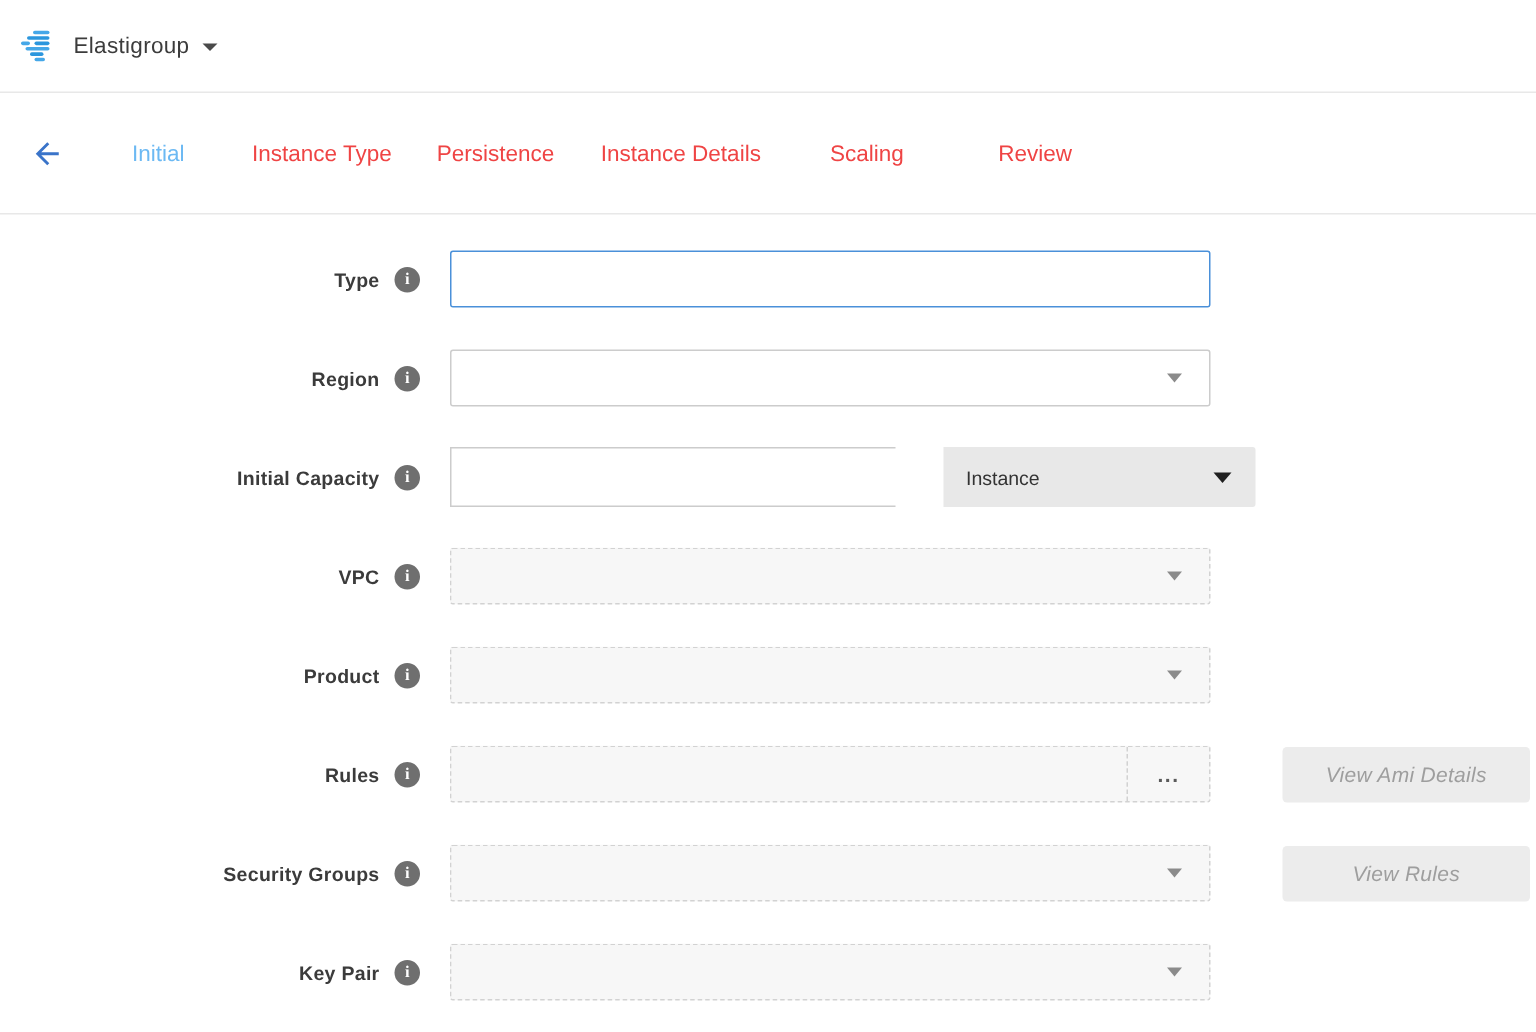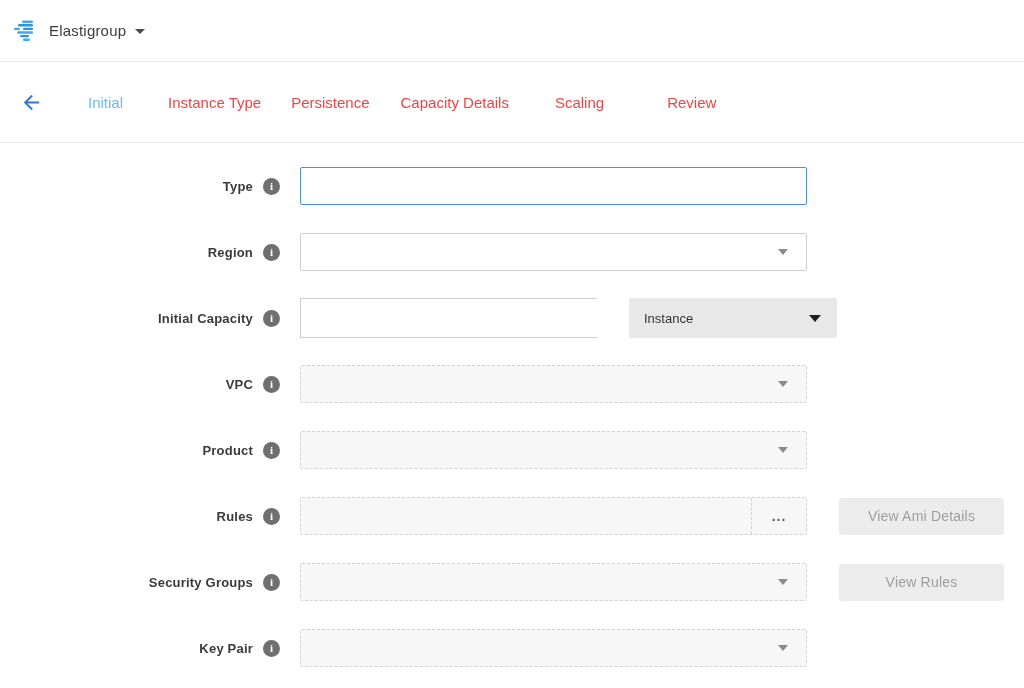--- a/index.html
+++ b/index.html
@@ -110,25 +110,26 @@
     border: 1px dashed #d2d2d2; border-radius: 2px; background: #f7f7f7;
   }
   .image-input-area { flex: 1; }
   .browse-cell {
     width: 55px; border-left: 1px dashed #d2d2d2;
     display: flex; align-items: center; justify-content: center;
     font-size: 14px; color: #5a5a5a; letter-spacing: 1px; font-weight: bold;
   }
 
   .grey-btn {
-    width: 165px; height: 37px;
+    margin-left: 16px; width: 165px; height: 37px;
     background: #ececec; border: none; border-radius: 3px;
     color: #9e9e9e; font-size: 14px;
     font-family: "Liberation Sans", sans-serif;
     letter-spacing: .2px;
+    font-style: italic;
   }
 </style>
 </head>
 <body>
 
 <header class="topbar">
   <span class="logo">
     <svg viewBox="0 0 26 22" width="26" height="22">
       <g fill="#45a7e8">
         <rect x="8" y="0.5" width="11" height="2.4" rx="1.2"></rect>
@@ -148,21 +149,21 @@
 <nav class="tabbar">
   <span class="back-btn">
     <svg viewBox="0 0 24 24" width="23" height="23">
       <path d="M20 11H7.83l5.59-5.59L12 4l-8 8 8 8 1.41-1.41L7.83 13H20v-2z" fill="#3a74c9"></path>
     </svg>
   </span>
   <div class="tabs">
     <span class="tab active tab-general">Initial</span>
     <span class="tab tab-instance-type">Instance Type</span>
     <span class="tab tab-persistence">Persistence</span>
-    <span class="tab tab-instance-details">Capacity Details</span>
+    <span class="tab tab-instance-details">Instance Details</span>
     <span class="tab tab-scaling">Scaling</span>
     <span class="tab tab-review">Review</span>
   </div>
 </nav>
 
 <main class="form">
 
   <div class="row">
     <div class="label-col">
       <span class="field-label">Type</span>

